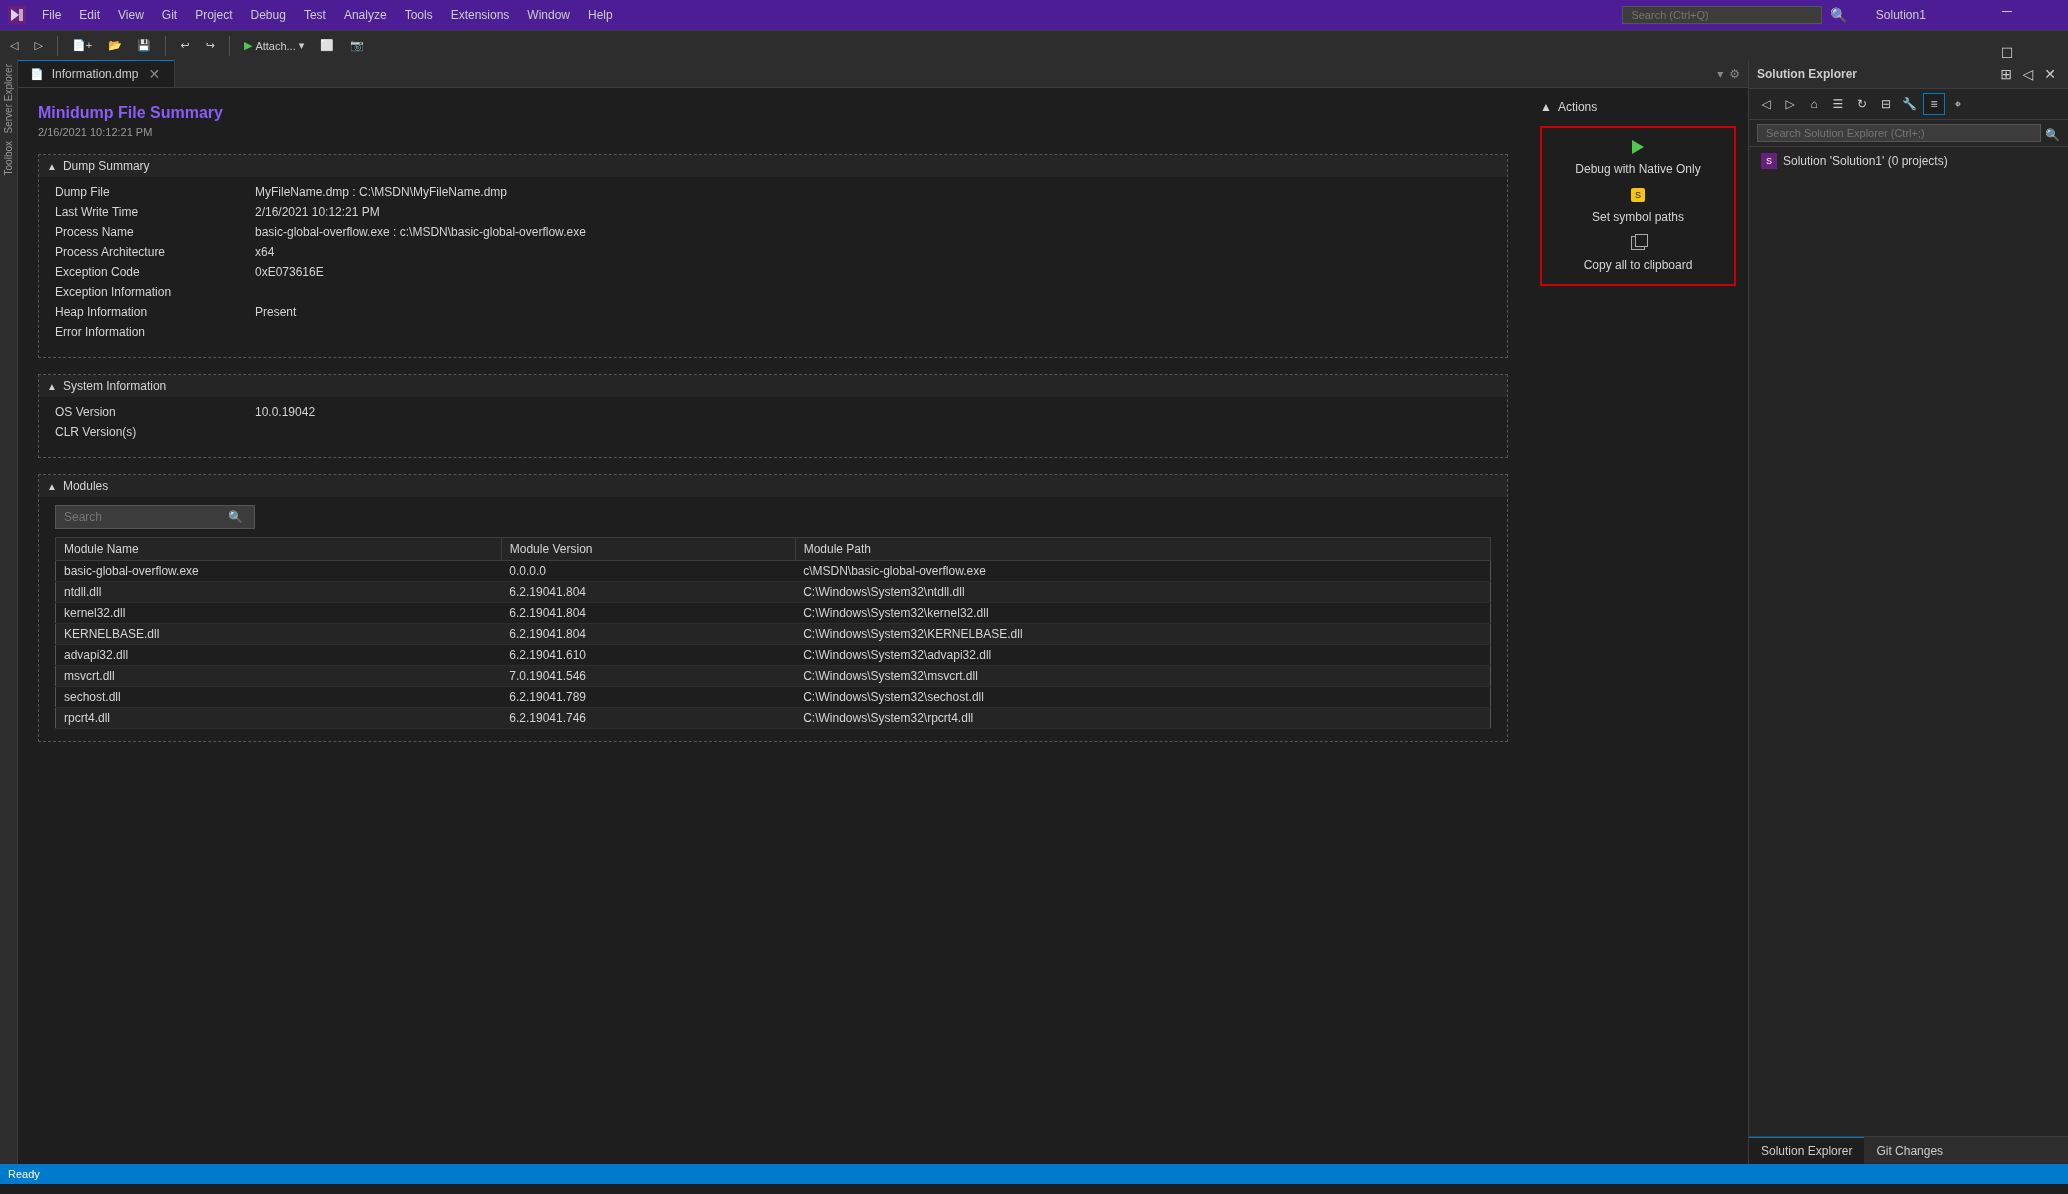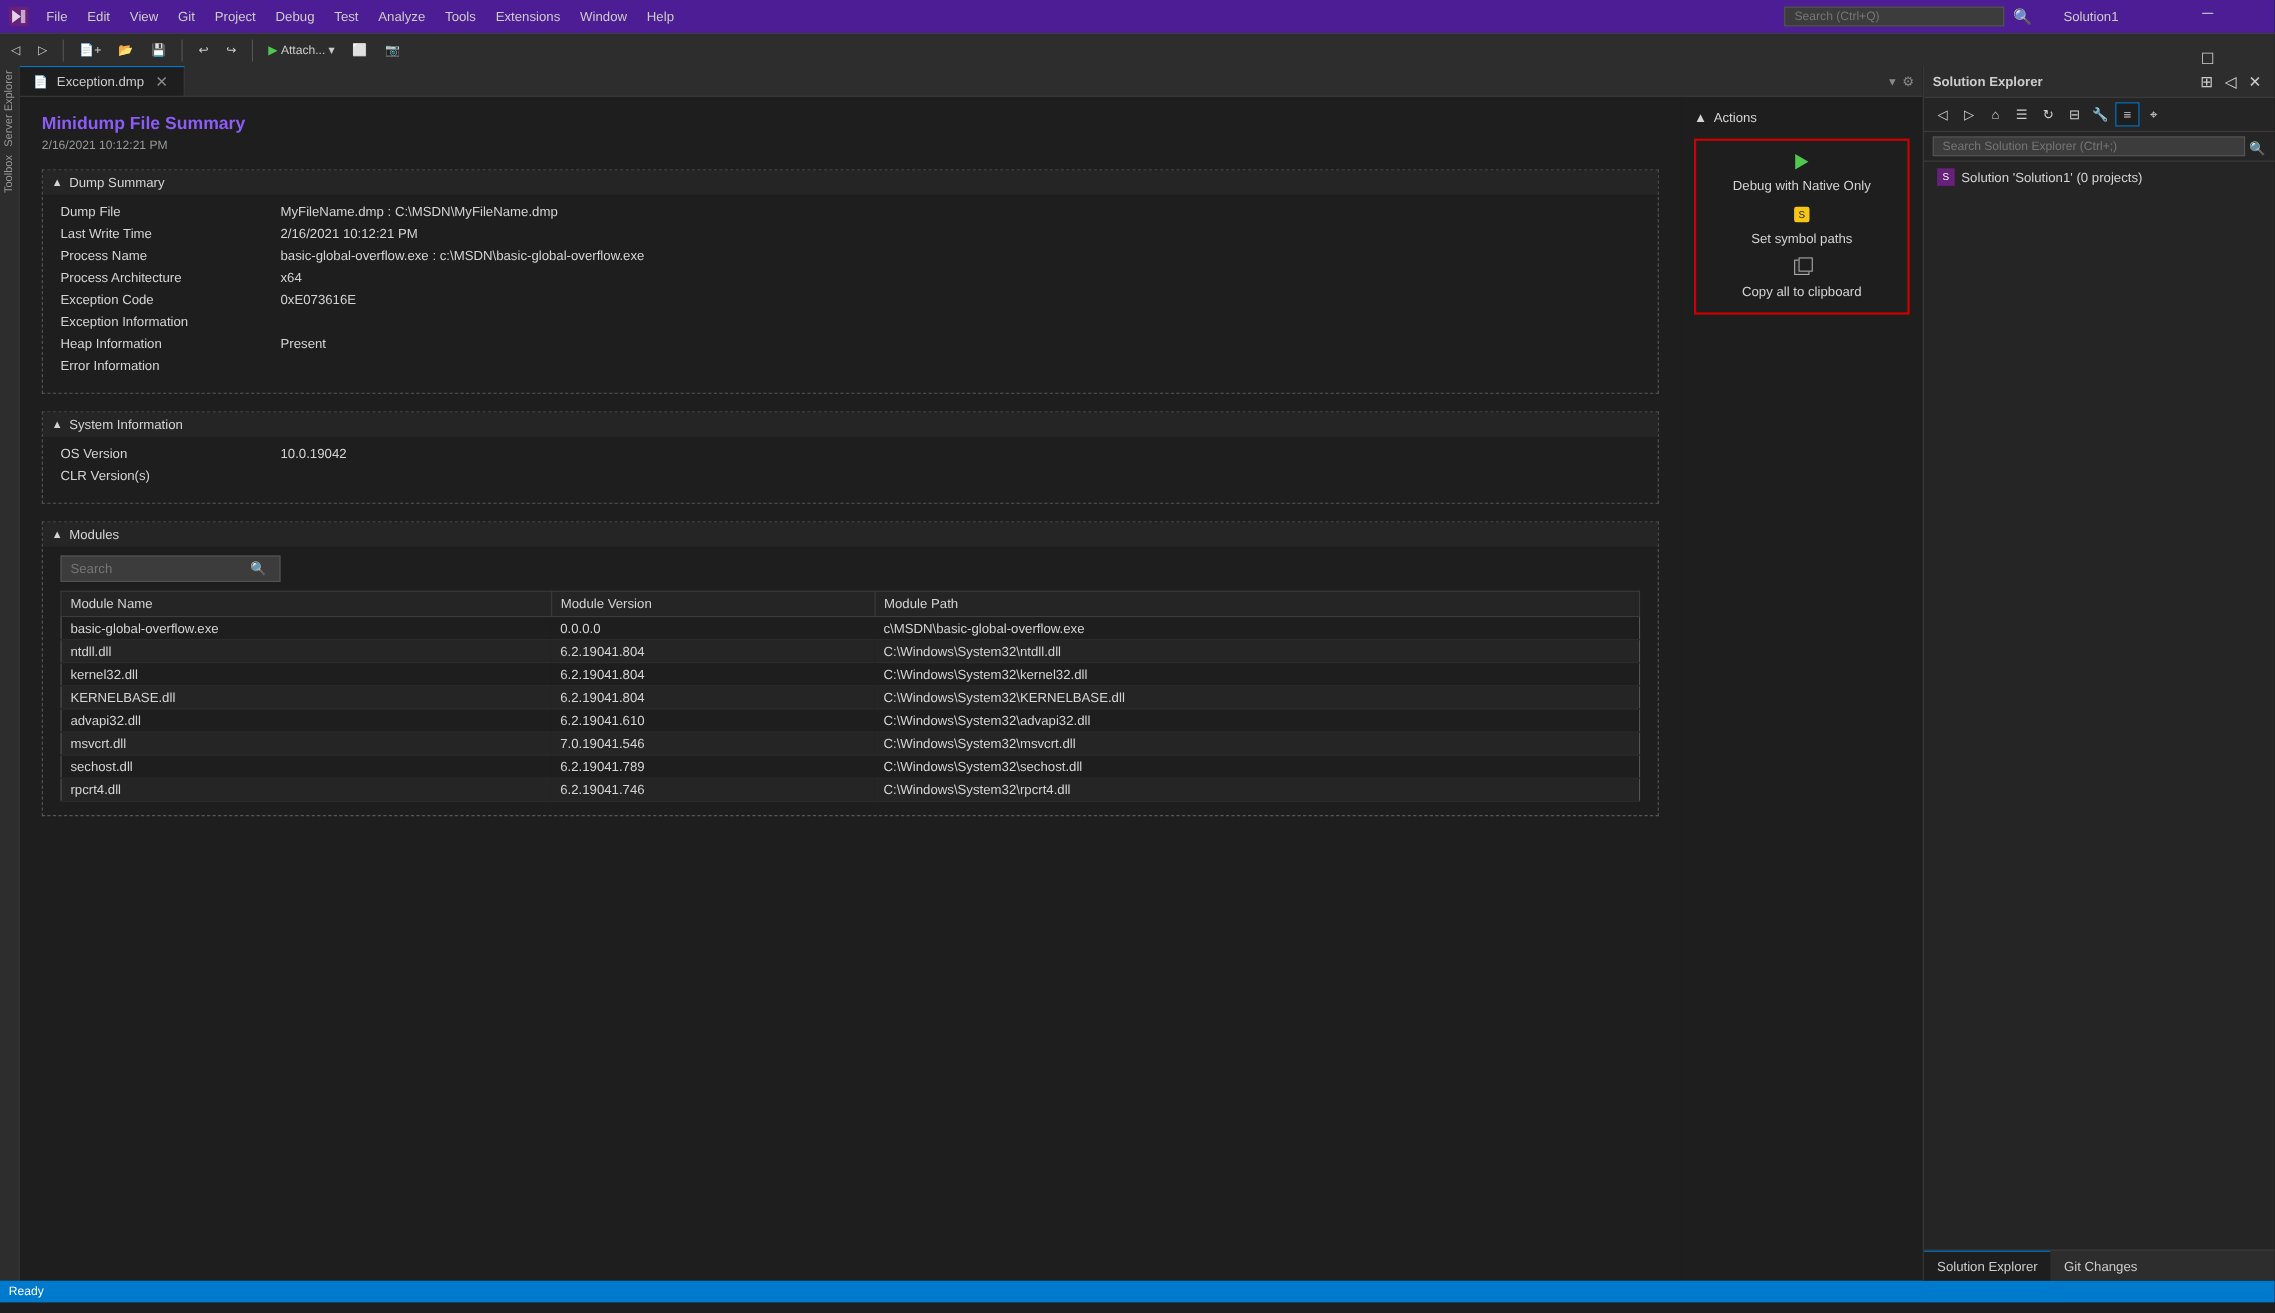--- a/index.html
+++ b/index.html
@@ -575,21 +575,21 @@
   <div class="left-tab">
     <span class="left-tab-text">Server Explorer</span>
     <span class="left-tab-text">Toolbox</span>
   </div>
 
   <div class="content-area">
 
     <div class="tab-bar">
       <div class="tab active">
         <span style="color:#888; font-size:11px;">📄</span>
-        <span>Exception.dmp</span>
+        <span>Information.dmp</span>
         <span class="tab-close">✕</span>
       </div>
       <div class="tab-bar-settings">
         <span style="color:#888;">▾</span>
         <span style="color:#888;">⚙</span>
       </div>
     </div>
 
     <div class="doc-content">
 

